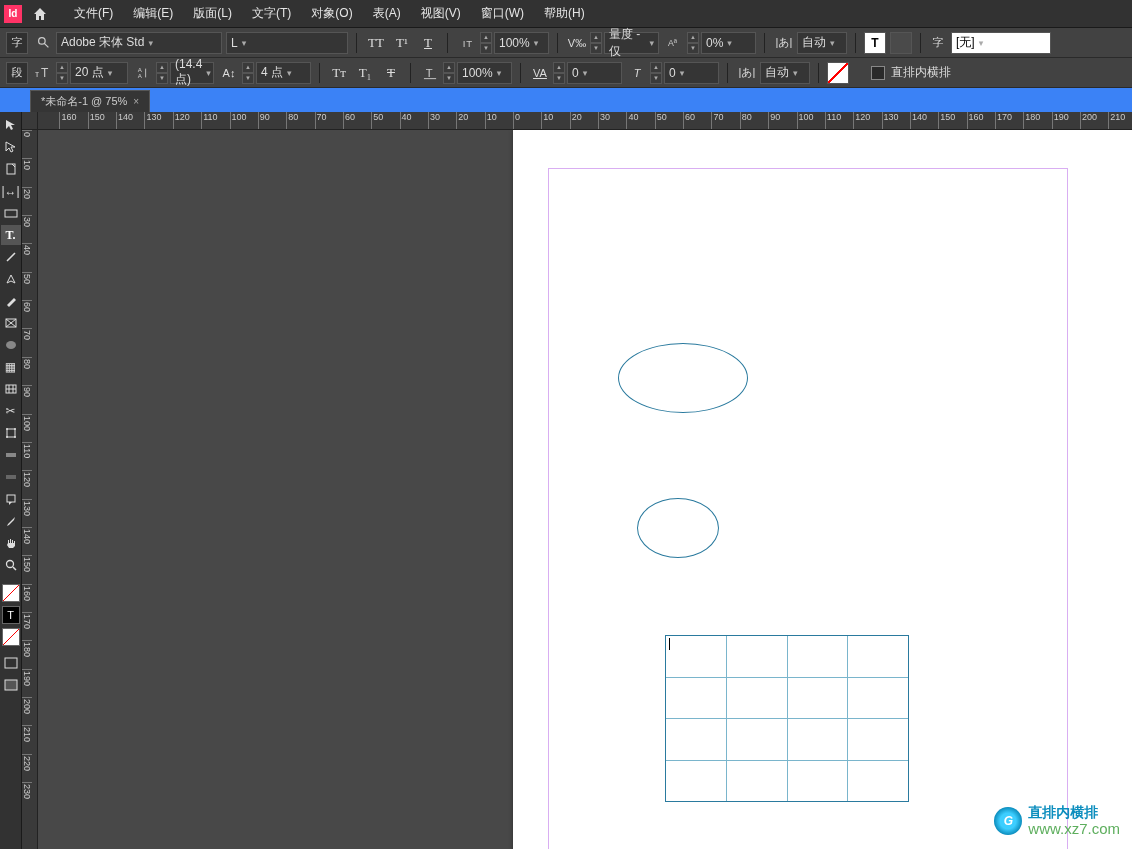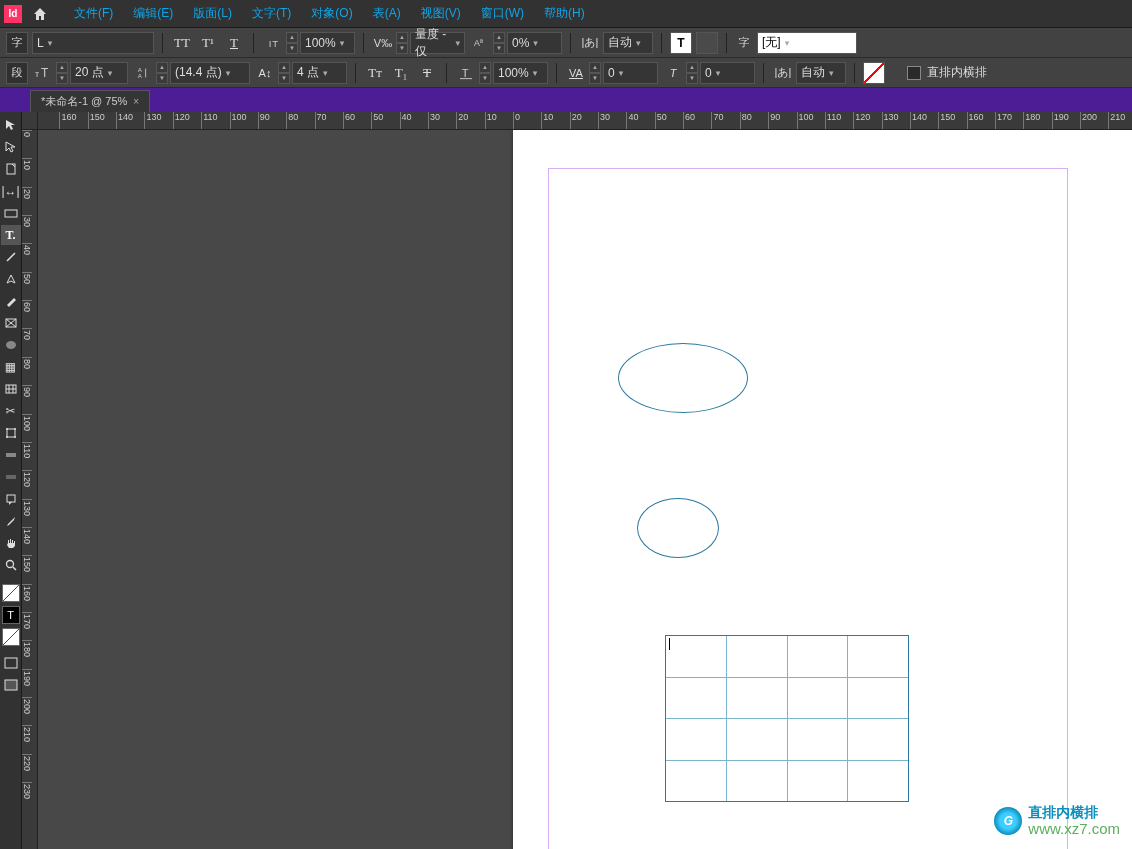--- a/index.html
+++ b/index.html
@@ -32,21 +32,21 @@
   margin-right: 8px;
 }
 .menubar .home-icon {
   width: 20px; height: 20px;
   margin-right: 14px;
   display: flex; align-items: center; justify-content: center;
 }
 .menubar .menu-item {
   padding: 0 10px;
   cursor: default;
-  color: #0ea5e9;
+  color: #e5e5e5;
 }
 
 
 .control-row {
   height: 30px;
   background: #424242;
   border-bottom: 1px solid #2a2a2a;
   display: flex;
   align-items: center;
   padding-left: 6px;
@@ -92,21 +92,21 @@
 }
 .swatch-t { background:#fff; color:#000; display:flex; align-items:center; justify-content:center; font-weight:bold;}
 .swatch-red { background: linear-gradient(135deg, #fff 0%, #fff 47%, #f00 47%, #f00 53%, #fff 53%); }
 
 .checkbox-row { display:flex; align-items:center; gap:6px; color:#ddd; margin-left:18px;}
 .checkbox { width:14px; height:14px; border:1px solid #888; background:#2a2a2a;}
 
 
 .tabbar {
   height: 24px;
-  background: #4c1d95;
+  background: #3b82f6;
   display: flex;
   align-items: flex-end;
   padding-left: 30px;
 }
 .doc-tab {
   height: 22px;
   background: #353535;
   padding: 0 10px;
   display: flex; align-items: center;
   gap: 6px;
@@ -277,20 +277,31 @@
   <div class="menu-item">文字(T)</div>
   <div class="menu-item">对象(O)</div>
   <div class="menu-item">表(A)</div>
   <div class="menu-item">视图(V)</div>
   <div class="menu-item">窗口(W)</div>
   <div class="menu-item">帮助(H)</div>
 </div>
 
 <div class="control-row">
   <div class="ctrl-btn" style="background:#303030;border:1px solid #555;">字</div>
+  <div class="ctrl-group">
+    <div class="ctrl-btn">
+      <svg width="13" height="13" viewBox="0 0 16 16">
+          <circle cx="6" cy="6" r="4" stroke="#ccc" fill="none" stroke-width="1.5"></circle>
+          <line x1="9" y1="9" x2="14" y2="14" stroke="#ccc" stroke-width="1.5"></line>
+        </svg>
+    </div>
+    <div class="dropdown" style="width:166px">
+        <span>Adobe 宋体 Std</span>
+      </div>
+  </div>
   <div class="dropdown" style="width:122px">
       <span>L</span>
     </div>
   <div class="sep"></div>
   <div class="ctrl-btn tt-icon">TT</div>
   <div class="ctrl-btn tt-icon">T¹</div>
   <div class="ctrl-btn tt-icon">
       <u>T</u>
     </div>
   <div class="sep"></div>
@@ -373,21 +384,21 @@
       <svg width="14" height="14" viewBox="0 0 16 16">
           <text x="2" y="7" font-size="7" fill="#ccc">A</text>
           <text x="2" y="14" font-size="7" fill="#ccc">A</text>
           <line x1="11" y1="3" x2="11" y2="13" stroke="#ccc"></line>
         </svg>
     </div>
     <div class="num-stepper">
         <span>▲</span>
         <span>▼</span>
       </div>
-    <div class="dropdown" style="width:80px">
+    <div class="dropdown" style="width:44px">
         <span>(14.4 点)</span>
       </div>
   </div>
   <div class="ctrl-group">
     <div class="ctrl-btn">A↕</div>
     <div class="num-stepper">
         <span>▲</span>
         <span>▼</span>
       </div>
     <div class="dropdown" style="width:55px">

